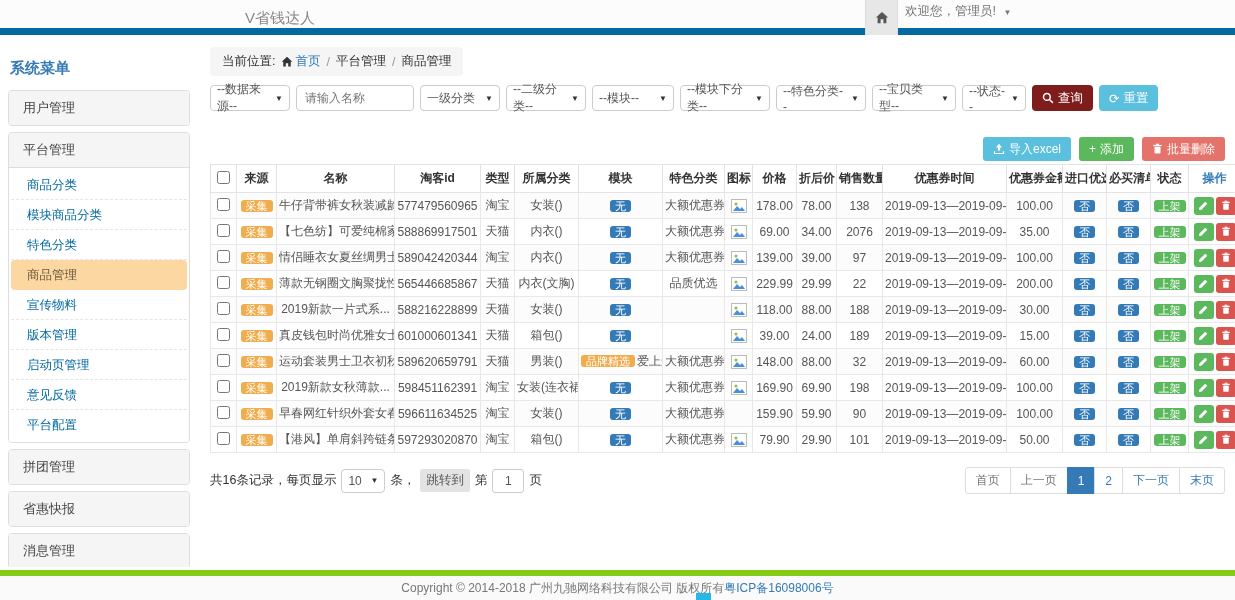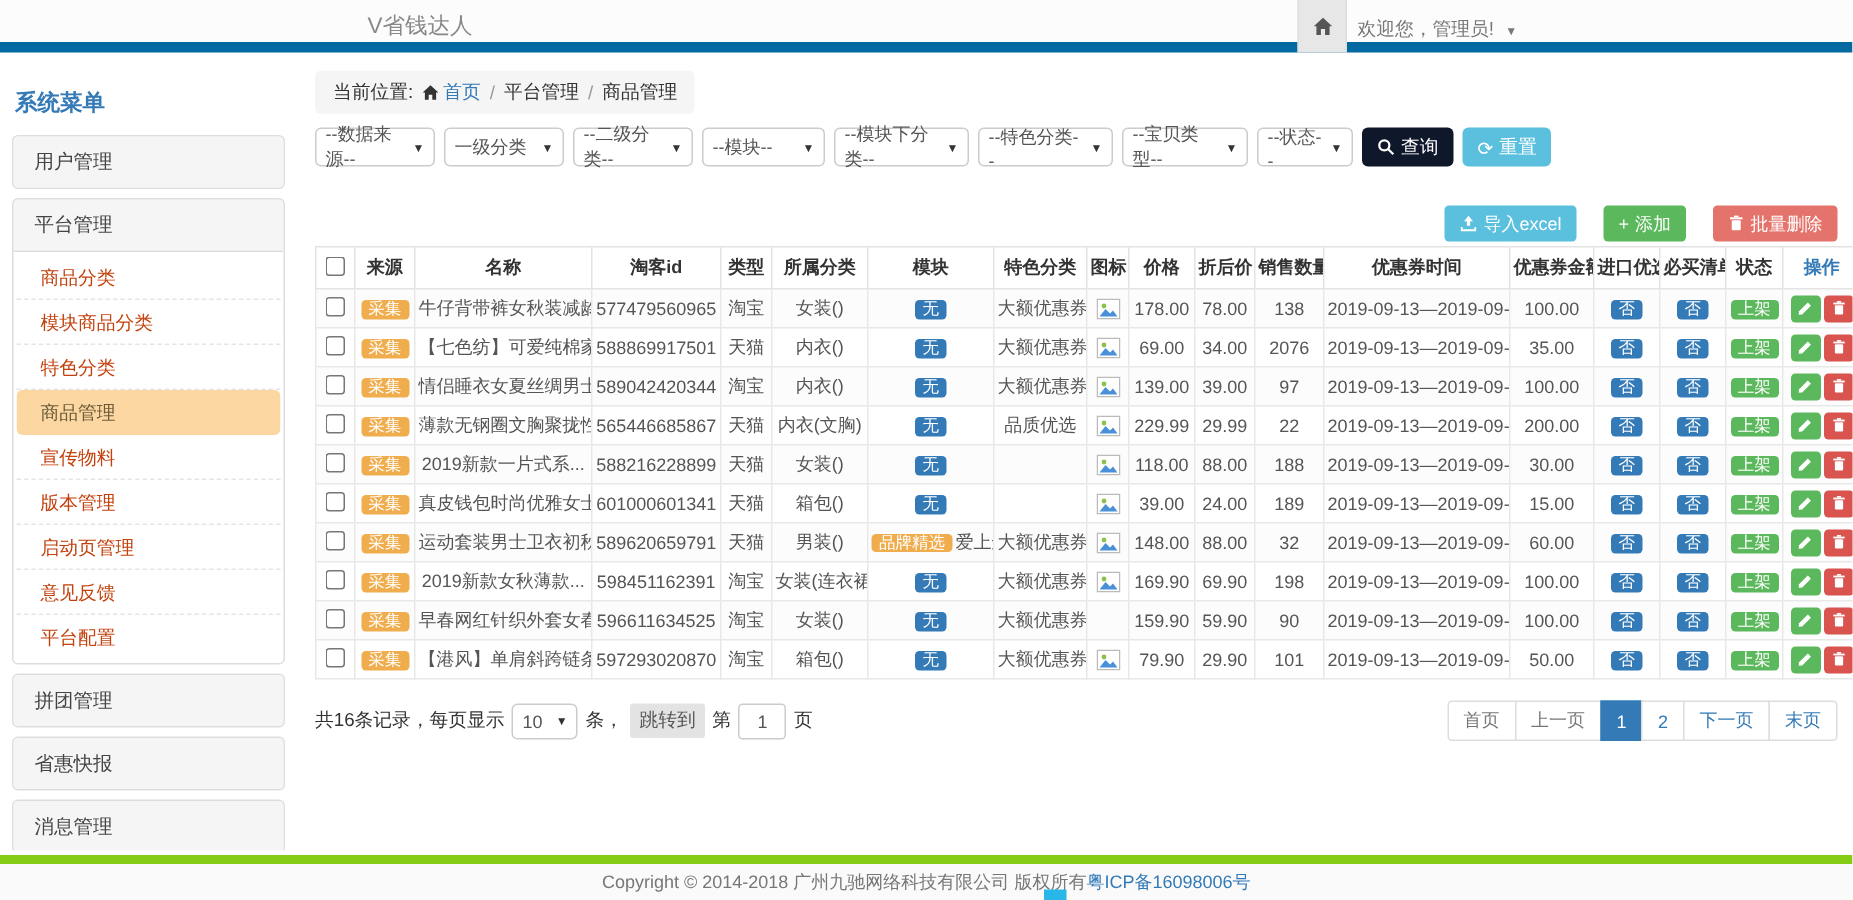--- a/index.html
+++ b/index.html
@@ -8,53 +8,53 @@
     font-family: "Liberation Sans", "DejaVu Sans", sans-serif;
     background:#fff; color:#333; position:relative; overflow:hidden; font-size:13px;
   }
   
   .topbar { position:absolute; top:0; left:0; width:1235px; height:35px;
     background:#fcfcfc; border-bottom:7px solid #0369a1; }
   .brand { position:absolute; left:245px; top:0; line-height:35px; font-size:15px; color:#888; }
   .home-box { position:absolute; left:865px; top:0; width:33px; height:35px;
     background:#e7e7e7; border-left:1px solid #ddd; border-right:1px solid #ddd;
     display:flex; align-items:center; justify-content:center; cursor:pointer; }
-  .welcome { position:absolute; left:905px; top:0; line-height:39px; font-size:12.5px; color:#777; cursor:pointer; }
+  .welcome { position:absolute; left:905px; top:0; line-height:23px; font-size:12.5px; color:#777; cursor:pointer; }
   .welcome .caret { font-size:8px; color:#777; margin-left:4px; }
   
   .sidebar { position:absolute; left:8px; top:55px; width:182px; height:512px; overflow:hidden; }
   .sidebar-title { color:#337ab7; font-size:15px; font-weight:bold; padding:4px 2px 12px 2px; }
   .menu-group { border:1px solid #ddd; border-radius:4px; margin-bottom:6px; background:#f5f5f5; overflow:hidden; }
   .menu-group-header { height:34px; line-height:34px; padding-left:14px; font-size:13px; color:#444; cursor:pointer; background:#f5f5f5; }
   .menu-sub { background:#fff; border-top:1px solid #ddd; padding:2px 0; }
-  .menu-item { height:30px; line-height:30px; padding-left:16px; font-size:12.5px; color:#c2410c;
+  .menu-item { height:30px; line-height:30px; padding-left:16px; font-size:12.5px; color:#0369a1;
     border-bottom:1px dashed #e5e5e5; cursor:pointer; margin:0 2px; }
   .menu-item:last-child { border-bottom:none; }
   .menu-item.active { background:#fcd7a1; border-radius:4px; color:#6b5b3a; border-bottom-color:transparent; }
   
   .content { position:absolute; left:210px; top:45px; width:1015px; }
   .breadcrumb { display:inline-flex; align-items:center; gap:6px; background:#f5f5f5;
     border-radius:4px; padding:6px 12px; font-size:12.5px; color:#333; margin-top:2px; }
   .breadcrumb a { color:#337ab7; text-decoration:none; cursor:pointer; display:inline-flex; align-items:center; gap:2px;}
   .breadcrumb .sep { color:#999; }
   
   .filter-bar { display:flex; align-items:center; gap:6px; margin-top:9px; }
   .select-box { display:inline-flex; align-items:center; justify-content:space-between;
     height:26px; border:1px solid #ccc; border-radius:4px; background:#fff;
     padding:0 6px; font-size:12px; color:#555; cursor:pointer; flex:none; }
   .select-box .caret { font-size:8px; color:#333; margin-left:5px; }
   .text-input { height:26px; border:1px solid #ccc; border-radius:4px; padding:0 8px; font-size:12px; color:#555; }
   .btn { height:26px; padding:0 10px; border:none; border-radius:4px; color:#fff;
     font-size:12.5px; display:inline-flex; align-items:center; gap:4px; cursor:pointer; flex:none;}
-  .btn-primary { background:#0f172a; }
+  .btn-primary { background:#7f1d1d; }
   .btn-info { background:#5bc0de; }
   .btn-success { background:#5cb85c; }
   .btn-danger-light { background:#e4736c; }
   
-  .toolbar { display:flex; justify-content:flex-end; gap:18px; margin-top:26px; }
+  .toolbar { display:flex; justify-content:flex-end; gap:8px; margin-top:26px; }
   .toolbar .btn { height:24px; font-size:12px; border-radius:3px; }
   
   table { width:100%; border-collapse:collapse; table-layout:fixed; margin-top:3px; }
   th { font-weight:bold; color:#333; font-size:12px; padding:5px 2px;
     border:1px solid #e3e3e3; background:#fff; white-space:nowrap; overflow:hidden; }
   th.op-head { color:#337ab7; }
   td { border:1px solid #e8e8e8; padding:2px 2px; font-size:12px; color:#555;
     text-align:center; height:26px; white-space:nowrap; overflow:hidden; }
   tbody tr:nth-child(odd) td { background:#fcfcfc; }
   .badge { display:inline-block; padding:0 5px; border-radius:3px; font-size:11px; color:#fff; line-height:1.1; }
@@ -149,20 +149,21 @@
     <span class="sep">/</span>
     <span>商品管理</span>
   </div>
 
   <div class="filter-bar" id="filter-bar">
 
     <span class="select-box" style="width: 80px;">
         <span>--数据来源--</span>
         <span class="caret">▼</span>
       </span>
+      <input class="text-input" placeholder="请输入名称" style="width: 118px;">
       <span class="select-box" style="width: 80px;">
         <span>一级分类</span>
         <span class="caret">▼</span>
       </span>
       <span class="select-box" style="width: 80px;">
         <span>--二级分类--</span>
         <span class="caret">▼</span>
       </span>
       <span class="select-box" style="width: 82px;">
         <span>--模块--</span>

